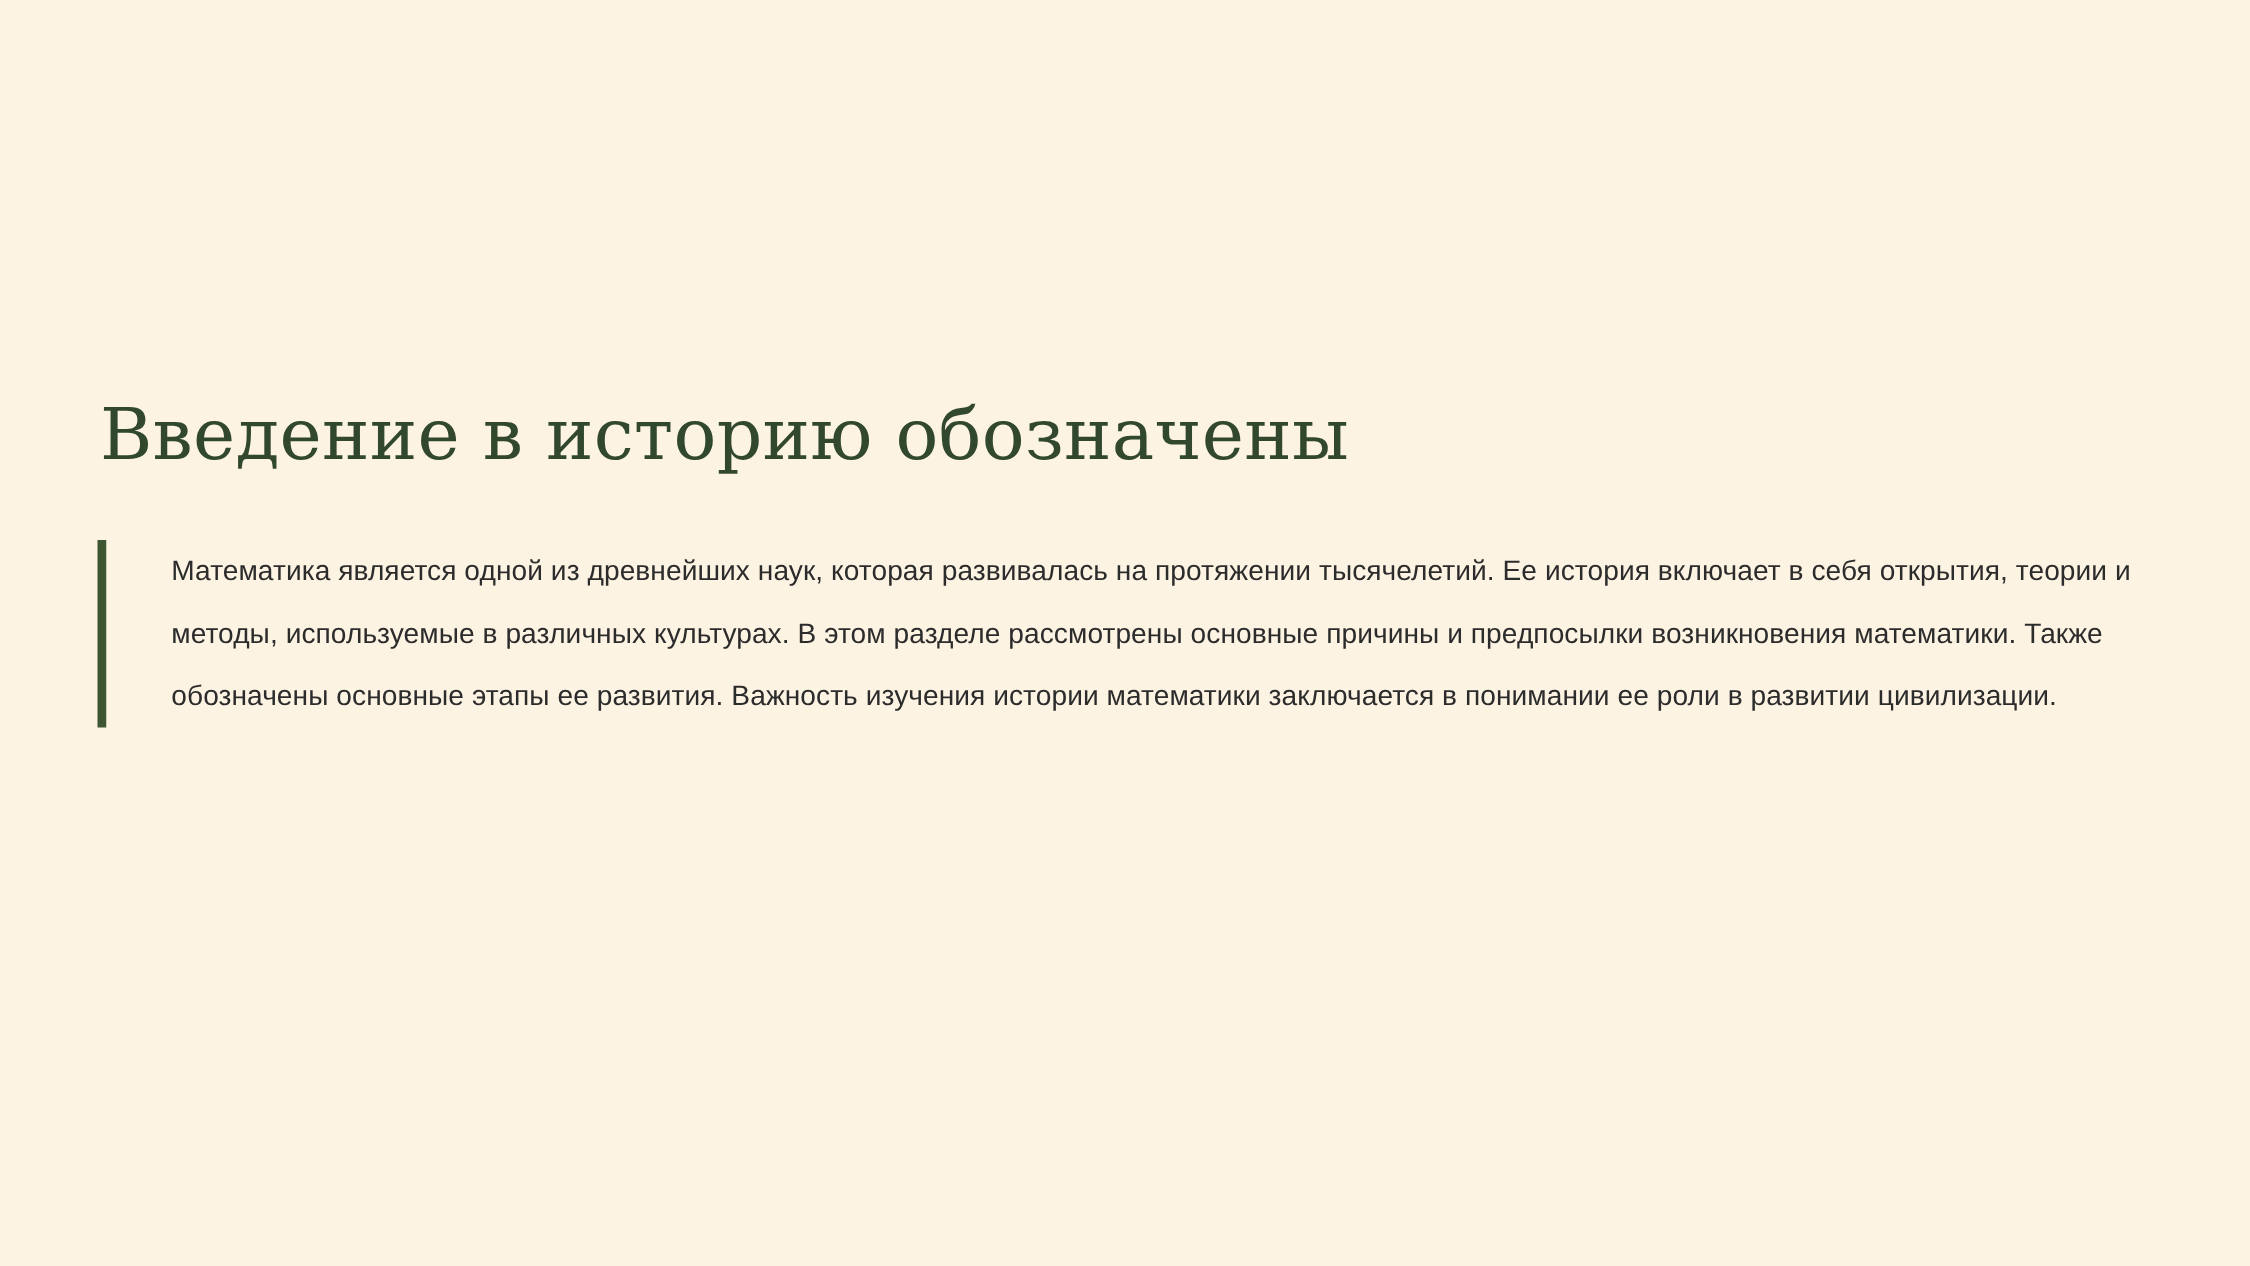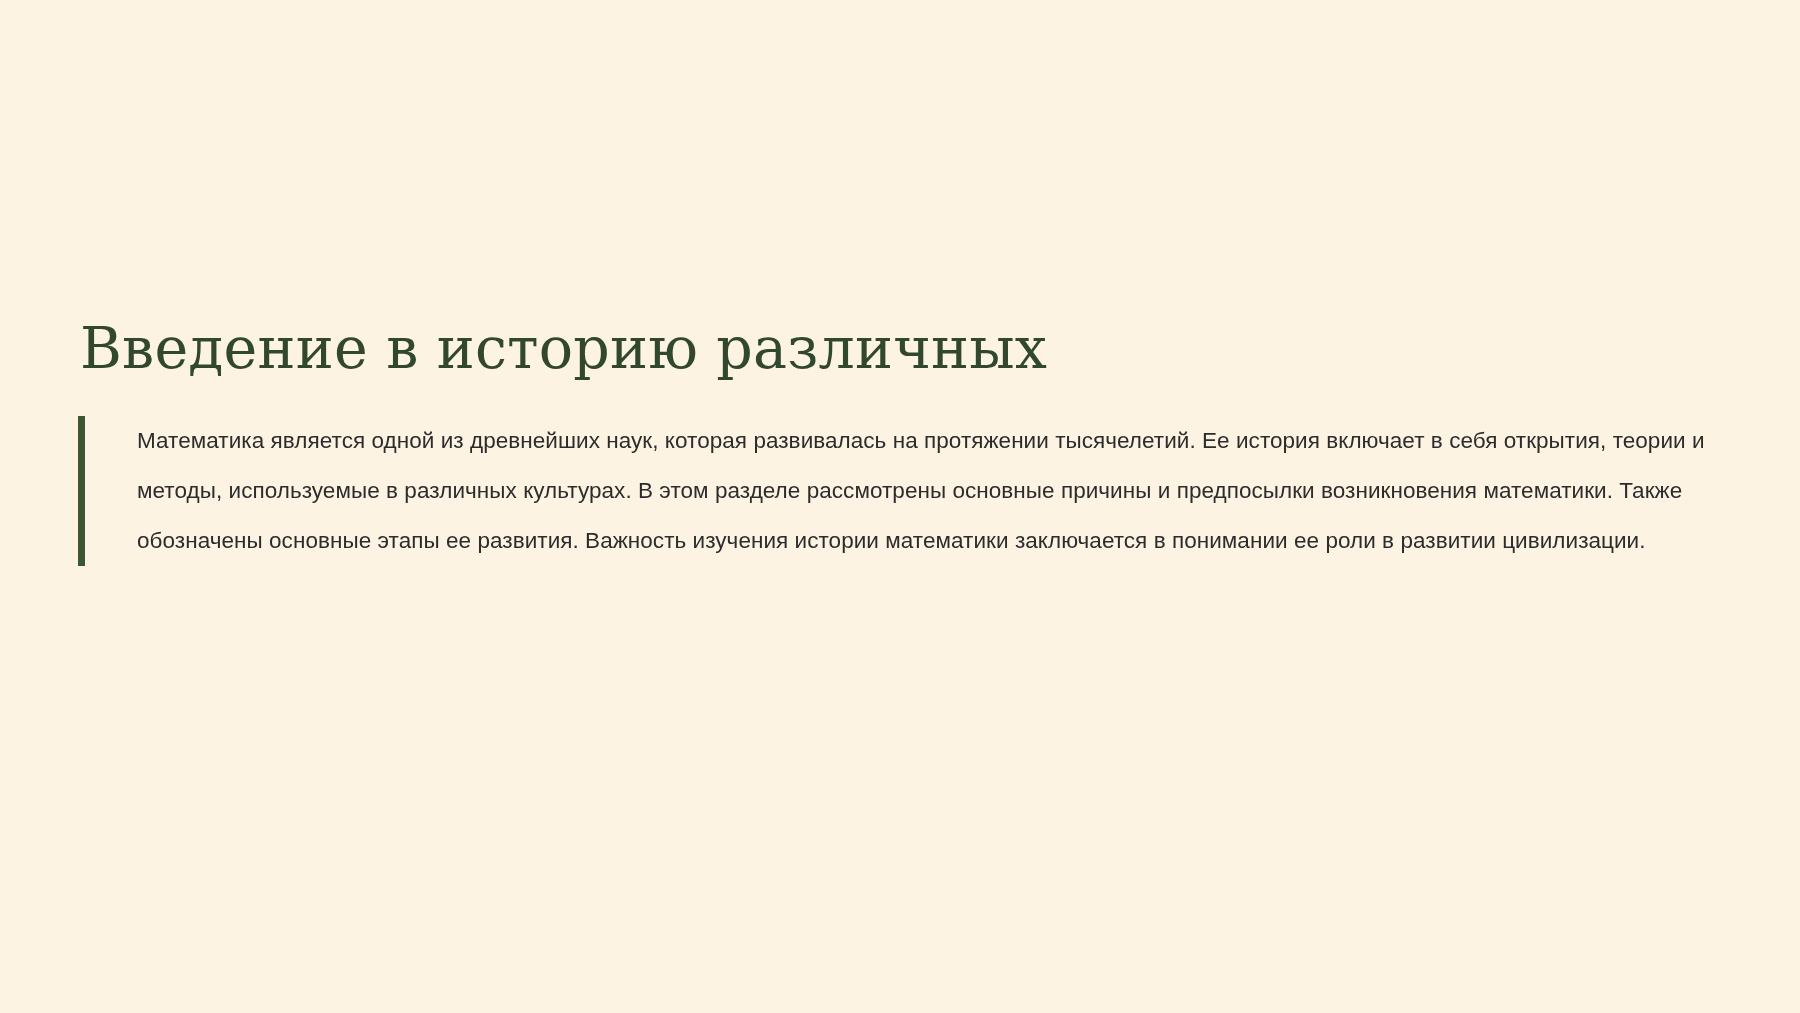--- a/index.html
+++ b/index.html
@@ -35,40 +35,40 @@
     line-height: 1.08;
     letter-spacing: 0.2px;
     color: #31482f;
     white-space: nowrap;
   }
 
   
   .body-block {
     position: absolute;
     left: 78px;
-    top: 416px;
+    top: 432px;
     width: 1640px;
     padding-left: 52px;
     border-left: 7px solid #3d5531;
   }
 
   .body-paragraph {
     font-family: "Liberation Sans", sans-serif;
     font-size: 22.5px;
     font-weight: 400;
     line-height: 50px;
     color: #2c2c2c;
     letter-spacing: 0.05px;
     text-align: left;
   }
 </style>
 </head>
 <body>
 
 <div id="slide">
 
-  <h1 class="slide-title">Введение в историю различных</h1>
+  <h1 class="slide-title">Введение в историю обозначены</h1>
 
   <div class="body-block">
     <p class="body-paragraph">Математика является одной из древнейших наук, которая развивалась на протяжении тысячелетий. Ее история включает в себя открытия, теории и методы, используемые в различных культурах. В этом разделе рассмотрены основные причины и предпосылки возникновения математики. Также обозначены основные этапы ее развития. Важность изучения истории математики заключается в понимании ее роли в развитии цивилизации.</p>
   </div>
 
 </div>
 
 </body></html>

